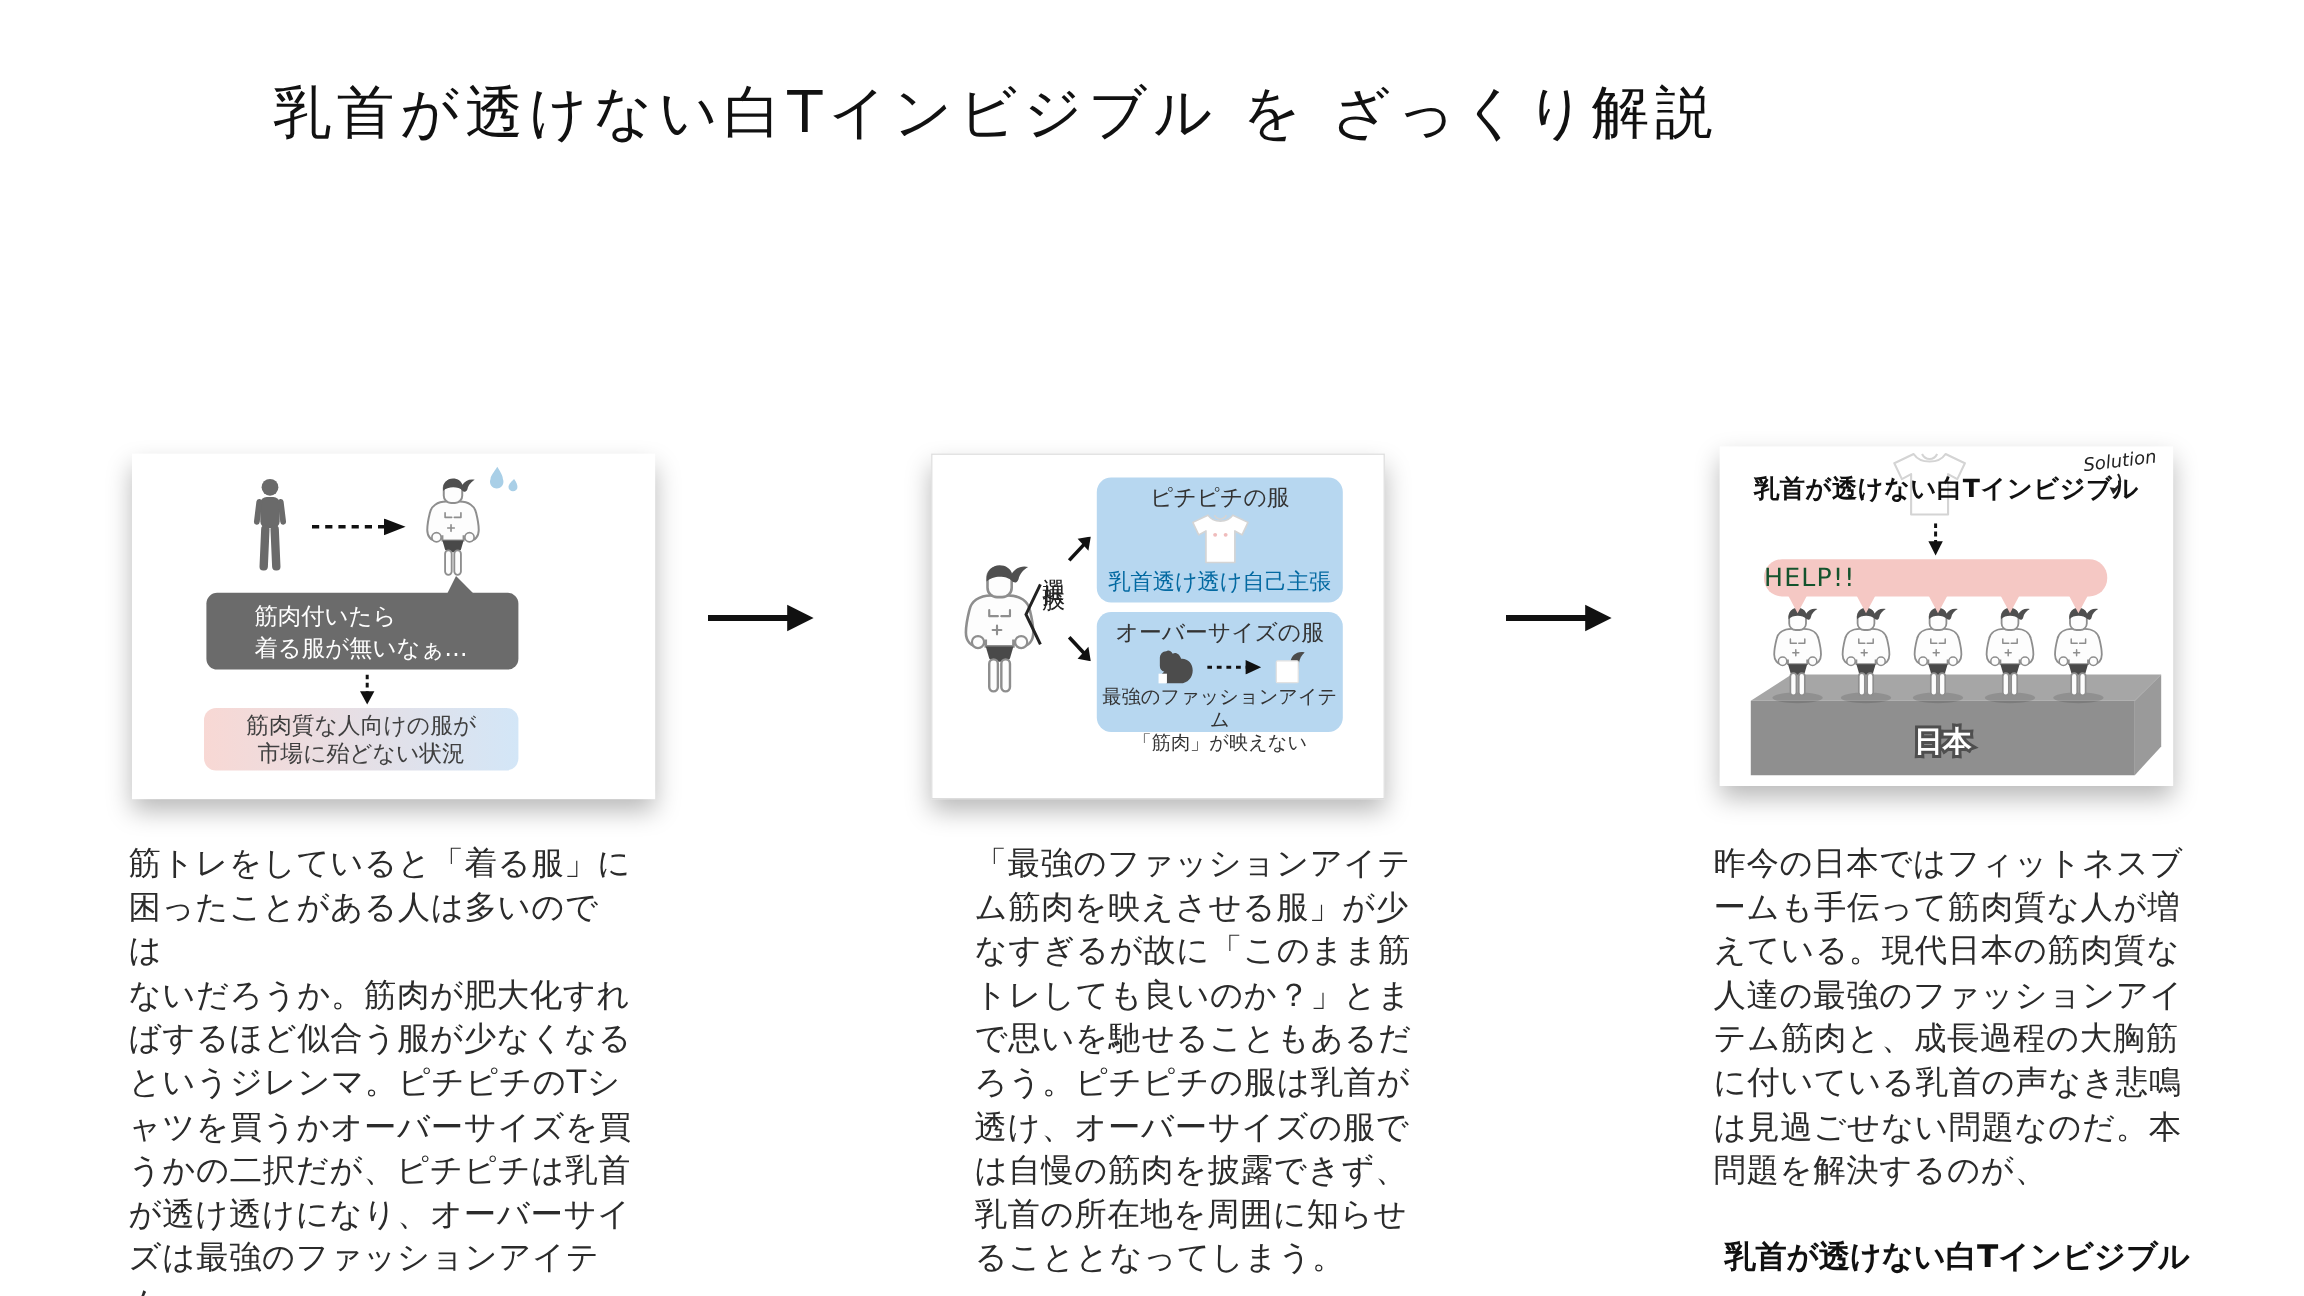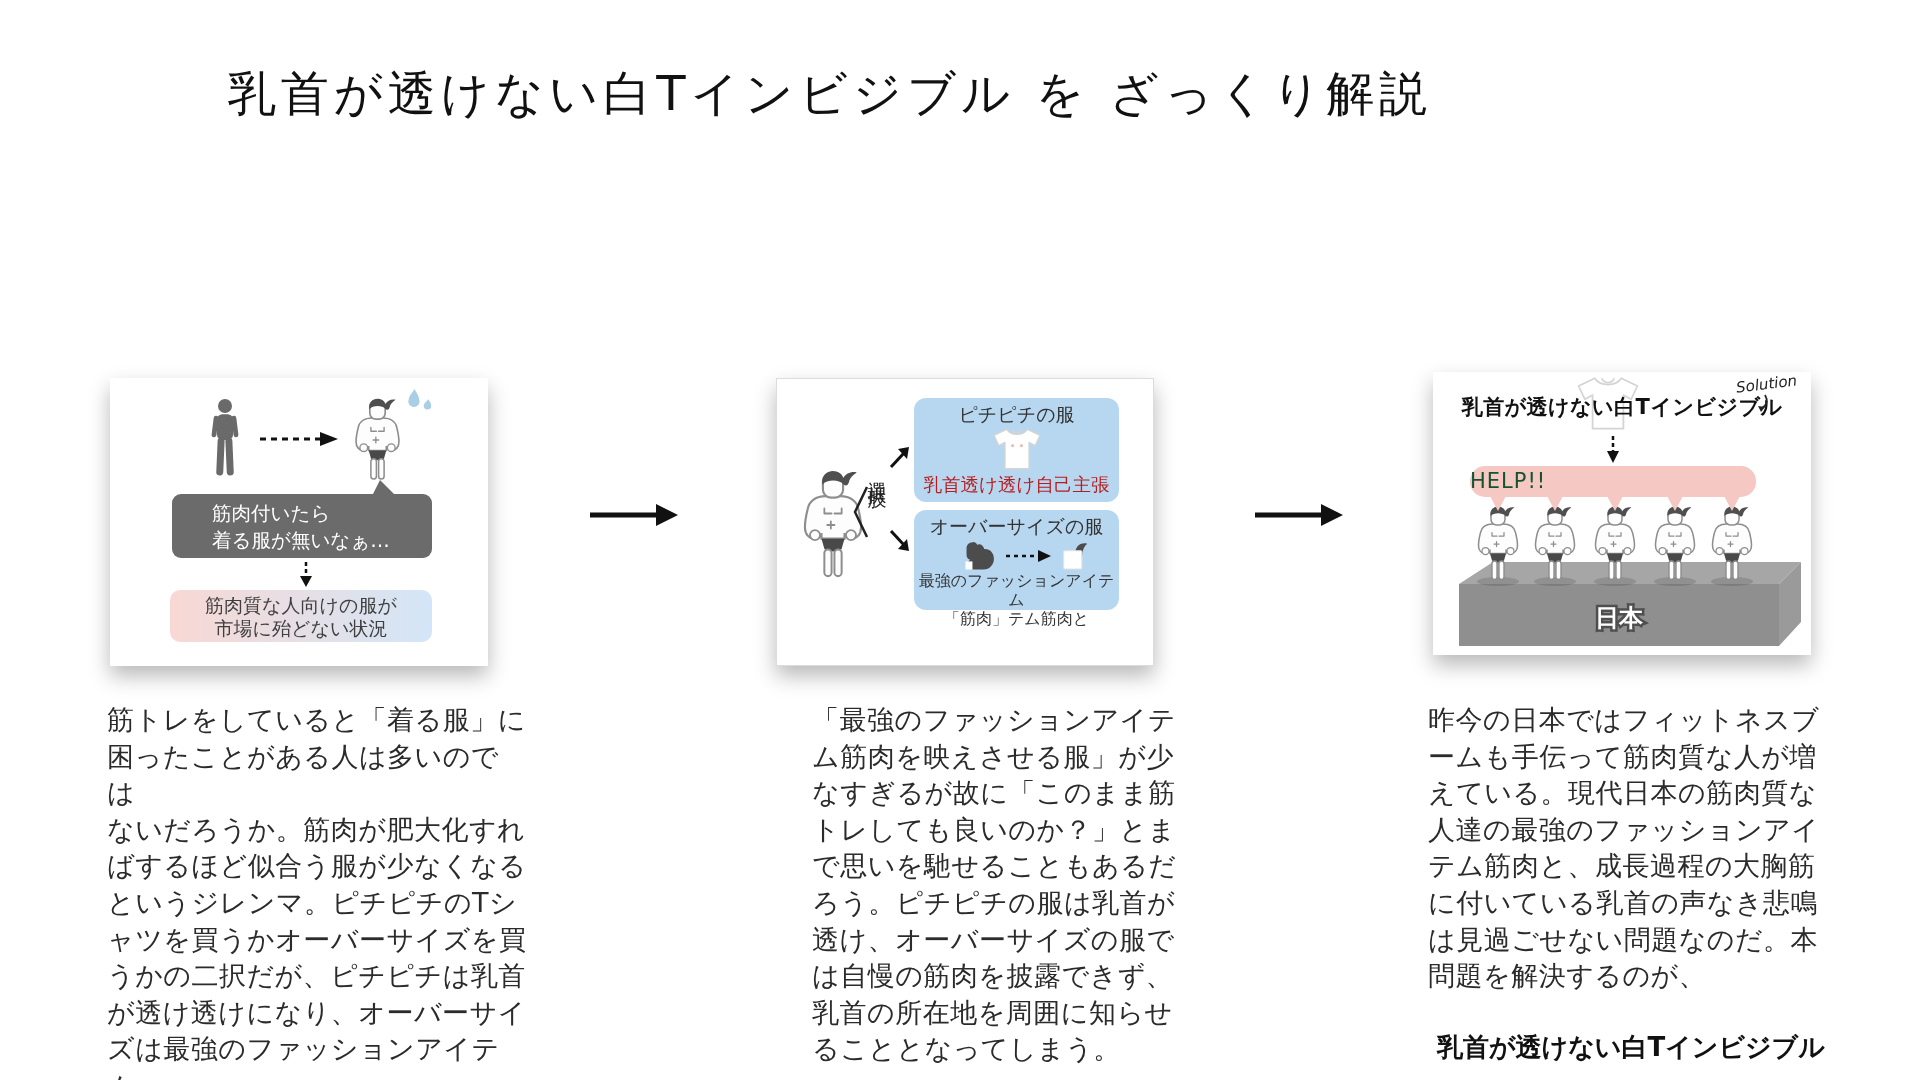--- a/index.html
+++ b/index.html
@@ -7,21 +7,21 @@
               font-family:"DejaVu Sans","Liberation Sans",sans-serif; }
   .abs { position:absolute; }
   #stage { position:relative; width:1920px; height:1080px; background:#fff; }
 
   
   #main-title { left:0; top:62px; width:1660px; text-align:center;
     font-size:48px; font-weight:500; color:#111; letter-spacing:5px; }
 
   
   .card { background:#fff; box-shadow:0 10px 20px rgba(0,0,0,0.28); }
-  #card1 { left:110px; top:378px; width:378px; height:288px; }
+  #card1 { left:110px; top:378px; width:436px; height:288px; }
   #card2 { left:776px; top:378px; width:378px; height:288px; border:1px solid #dcdcdc; }
   #card3 { left:1433px; top:372px; width:378px; height:283px; }
 
   .flow-arrow { top:502px; width:92px; height:26px; }
   #flow-arrow-1 { left:588px; } #flow-arrow-2 { left:1253px; }
 
   
   .bubble { left:62px; top:116px; width:260px; height:64px; background:#6b6b6b; border-radius:9px;
     color:#fff; font-size:19.5px; line-height:27px; padding:6px 0 0 40px; white-space:pre-line; }
   .bubble-tail { left:262px; top:102px; width:0; height:0;
@@ -30,21 +30,21 @@
   .market-box { left:60px; top:212px; width:262px; height:52px; border-radius:10px;
     background:linear-gradient(90deg,#f8d8d4,#d3e6f7); color:#3f3f3f;
     font-size:19px; line-height:23px; text-align:center; padding-top:4px; white-space:pre-line; }
 
   
   .bluebox { left:137px; width:205px; background:#b7d7f0; border-radius:12px; text-align:center;
     color:#333; }
   #box-tight { top:19px; height:104px; }
   #box-over  { top:131px; height:100px; }
   .bluebox .bb-title { font-size:19px; padding-top:4px; color:#333; }
-  .bb-caption { font-size:18.5px; color:#b91c1c; }
+  .bb-caption { font-size:18.5px; color:#0369a1; }
   .bb-caption2 { font-size:16px; line-height:19px; color:#333; white-space:pre-line; margin-top:1px; }
   .choice-label { left:88px; top:88px; writing-mode:vertical-rl; text-orientation:upright;
     font-size:19px; letter-spacing:4px; color:#222; }
   .p2-conclusion { left:0; top:236px; width:378px; text-align:center; }
   .p2-conclusion span { display:inline-block; font-size:21px; color:#222; letter-spacing:1px;
     border-bottom:3px dashed #333; padding:0 4px 6px 4px; }
 
   
   #p3-heading { left:0; top:21px; width:378px; text-align:center; font-size:21px; font-weight:bold;
     color:#111; letter-spacing:0.5px; z-index:2; }
@@ -182,21 +182,21 @@
           </svg>
         <svg class="abs" style="left:92px; top:10px;" width="46" height="12" viewBox="0 0 46 12">
           <line x1="0" y1="6" x2="33" y2="6" stroke="#111" stroke-width="2.5" stroke-dasharray="4 4"></line>
           <polygon points="32,0 32,12 45,6" fill="#111"></polygon>
         </svg>
         <svg class="abs" style="left:146px; top:1px;" width="33" height="29" viewBox="0 0 60 54">
             <use href="#sym-bicep-hidden"></use>
           </svg>
       </div>
       <div class="bb-caption2">最強のファッションアイテム
-「筋肉」テム筋肉と</div>
+「筋肉」が映えない</div>
     </div>
 
   </section>
 
   <svg id="flow-arrow-2" class="flow-arrow abs" viewBox="0 0 92 26">
     <line x1="2" y1="13" x2="70" y2="13" stroke="#111" stroke-width="5"></line>
     <polygon points="68,2 68,24 90,13" fill="#111"></polygon>
   </svg>
 
   <section id="card3" class="card abs">

